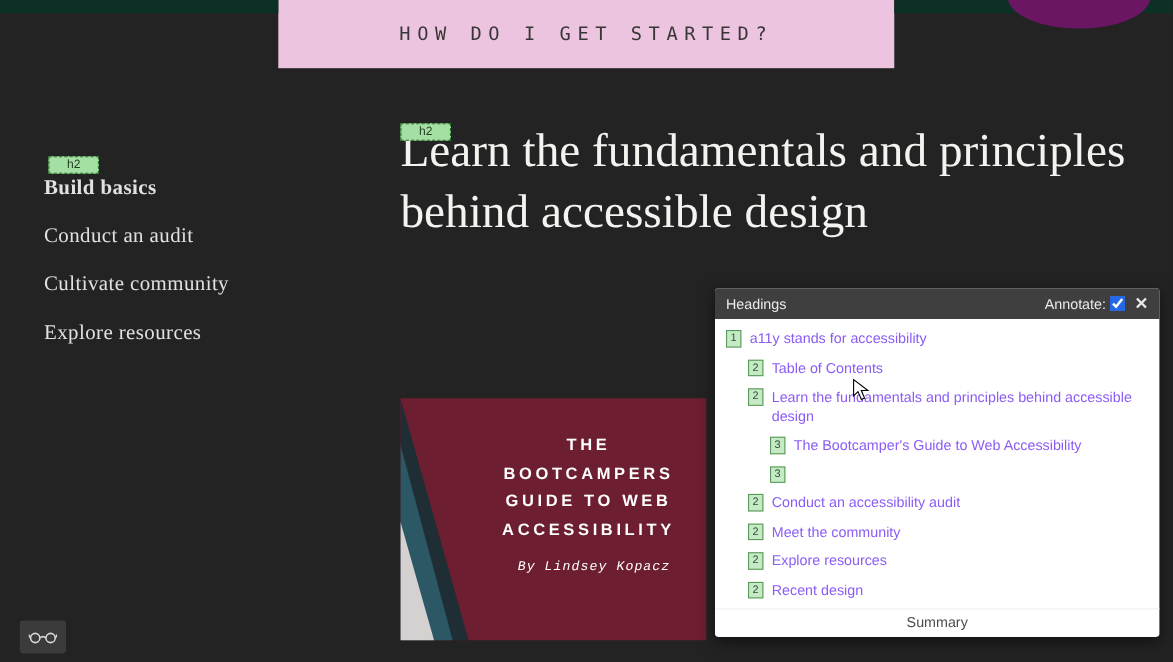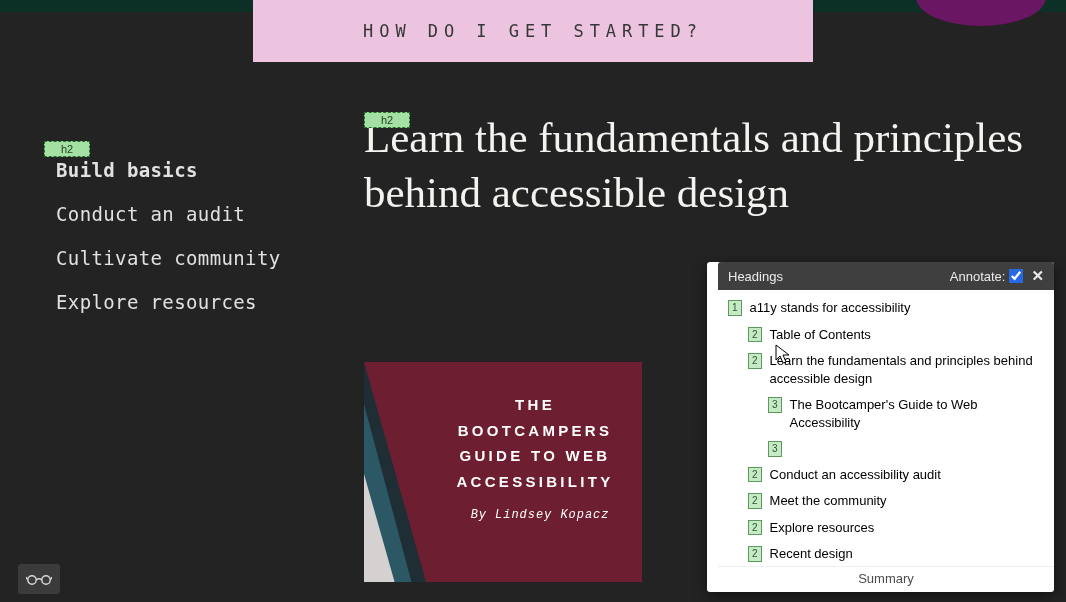--- a/index.html
+++ b/index.html
@@ -65,22 +65,23 @@
     padding: 1px 16px;
     font-family: Arial, sans-serif;
     display: inline-block;
   }
   .sidebar .heading-tag { margin-bottom: 2px; margin-left: 4px;}
   .sidebar a {
     display: block;
     color: #e1e1e1;
     text-decoration: none;
     font-size: 19px;
-    margin: 0 0 22px 16px;
+    margin: 0 0 22px 0;
     letter-spacing: 0.02em;
+    font-family: Liberation Serif, serif;
   }
   .sidebar a:first-of-type { margin-top: 0; font-weight: bold; }
 
   
   .main-heading-wrap {
     position: absolute;
     left: 364px;
     top: 108px;
     width: 660px;
     color: #f5f5f5;
@@ -153,28 +154,27 @@
     letter-spacing: 0.08em;
     font-family: Liberation Mono, monospace;
     margin-left: 40px;
   }
 
   
   .panel {
     position: absolute;
     right: 12px;
     top: 262px;
-    width: 347px;
+    width: 404px;
     background: #ffffff;
     border-radius: 3px;
     box-shadow: 0 4px 14px rgba(0,0,0,.5);
     font-family: Arial, Helvetica, sans-serif;
     font-size: 13px;
     color: #333;
-    padding-left: 11px;
   }
   .panel-header {
     background: #3f3f3f;
     color: #eaeaea;
     display: flex;
     align-items: center;
     padding: 5px 10px;
     font-size: 13px;
     border-radius: 3px 3px 0 0;
   }
@@ -211,21 +211,21 @@
     font-size: 10px;
     padding: 0 3px;
     margin-right: 8px;
     margin-top: 1px;
     flex-shrink: 0;
     font-family: Arial, sans-serif;
   }
   .h-item.l1 { margin-left: 0; }
   .h-item.l2 { margin-left: 20px; }
   .h-item.l3 { margin-left: 40px; }
-  .h-item .txt { color:#000000; }
+  .h-item .txt { color:#8b5cf6; }
   .panel-footer {
     text-align: center;
     color: #4c4c4c;
     font-size: 13px;
     padding: 4px 0 6px 0;
     border-top: 1px solid #f0f0f0;
   }
 
   
   .ext-button {

